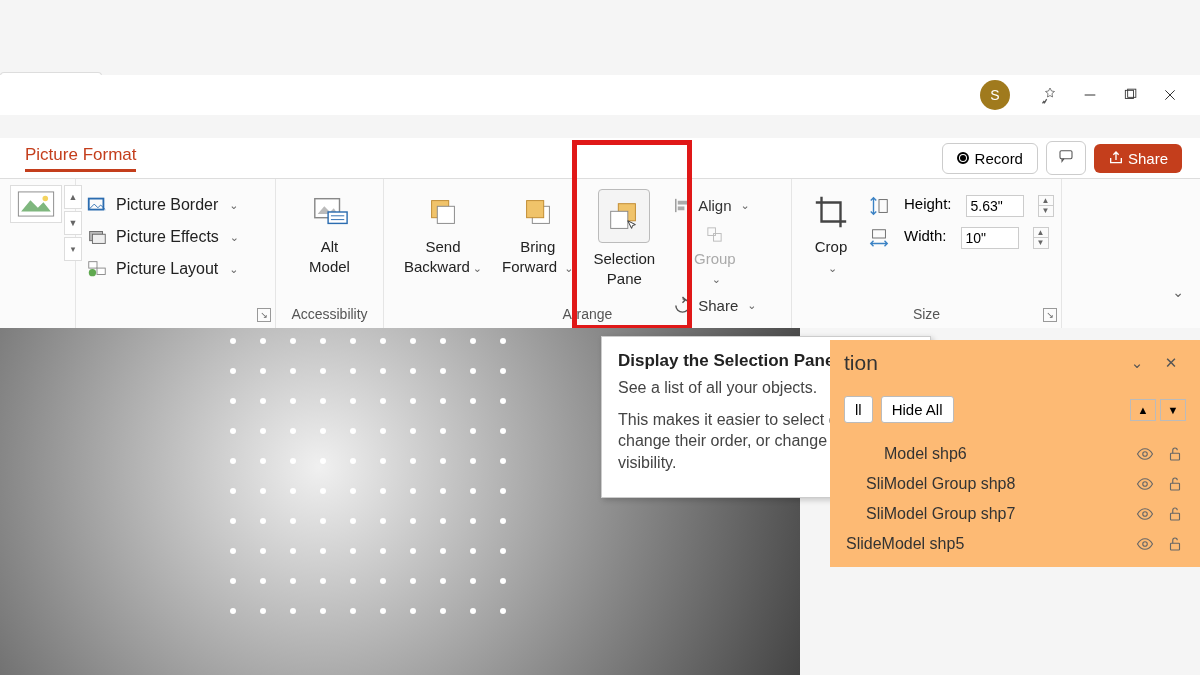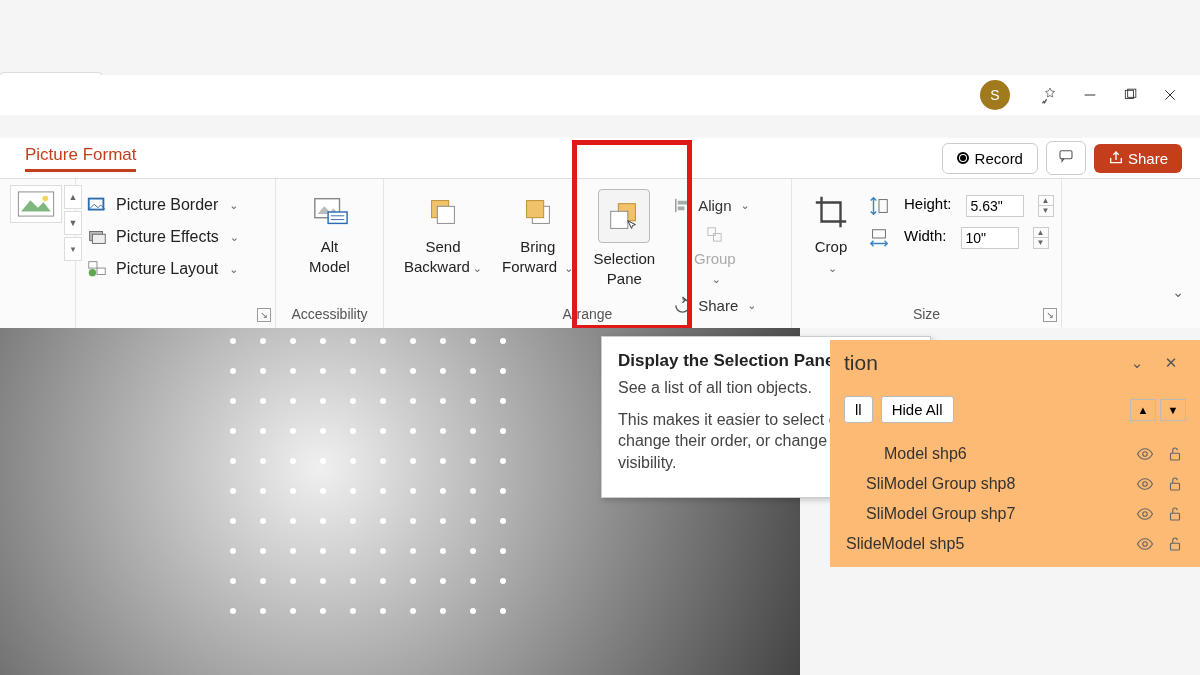--- a/index.html
+++ b/index.html
@@ -407,21 +407,21 @@
       <span style="left: 150px; top: 270px;"></span>
       <span style="left: 180px; top: 270px;"></span>
       <span style="left: 210px; top: 270px;"></span>
       <span style="left: 240px; top: 270px;"></span>
       <span style="left: 270px; top: 270px;"></span>
     </div>
 </div>
 
 <div class="tooltip">
   <div class="tooltip-title">Display the Selection Pane</div>
-  <p>See a list of all tion objects.</p>
+  <p>See a list of all your objects.</p>
   <p>This makes it easier to select objects, change their order, or change their visibility.</p>
 </div>
 
 <div class="selection-pane">
   <div class="sel-header">
     <span>tion</span>
     <div class="sel-header-icons">
       <div class="hicon">⌄</div>
       <div class="hicon">✕</div>
     </div>

